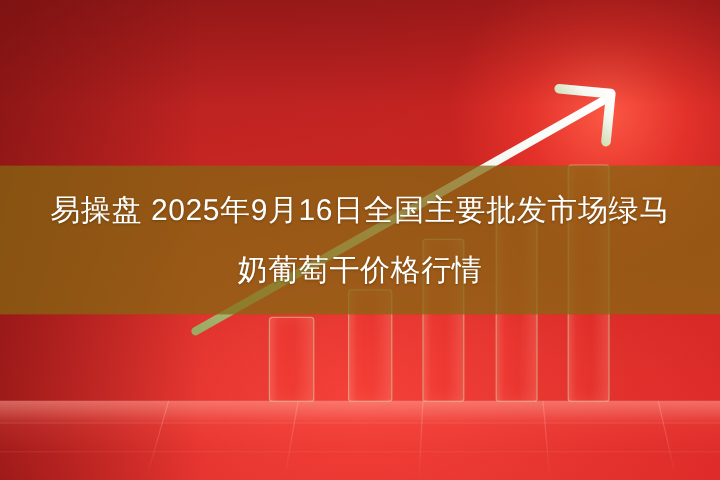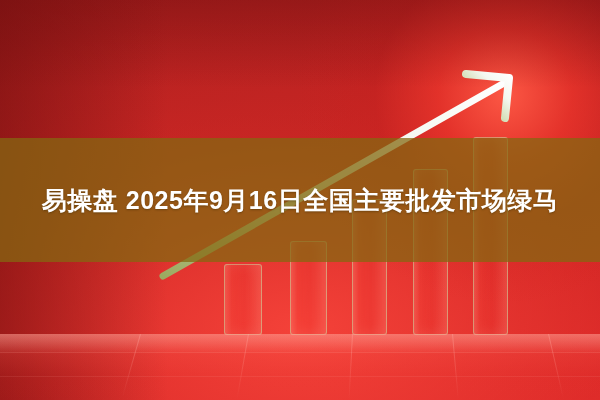--- a/index.html
+++ b/index.html
@@ -116,21 +116,21 @@
     height: 124px;
     background: rgba(132,104,16,0.74);
     display: flex;
     flex-direction: column;
     align-items: center;
     justify-content: center;
   }
   .band-line {
     color: #ffffff;
     font-size: 25px;
-    font-weight: bold;
+    font-weight: normal;
     line-height: 50px;
     letter-spacing: 0.5px;
     white-space: nowrap;
     text-shadow: 0 1px 2px rgba(60,40,0,0.45);
   }
 </style>
 </head>
 <body>
 
 <div id="stage">
@@ -166,15 +166,16 @@
     <div class="floor-hline" style="top:42px; opacity:.7;"></div>
     <div class="floor-line" style="left:140px; transform:rotate(16deg);"></div>
     <div class="floor-line" style="left:248px; transform:rotate(10deg);"></div>
     <div class="floor-line" style="left:352px; transform:rotate(3deg);"></div>
     <div class="floor-line" style="left:452px; transform:rotate(-5deg);"></div>
     <div class="floor-line" style="left:548px; transform:rotate(-13deg);"></div>
   </div>
 
   <div class="band">
     <div class="band-line">易操盘 2025年9月16日全国主要批发市场绿马</div>
+    <div class="band-line">奶葡萄干价格行情</div>
   </div>
 
 </div>
 
 </body></html>

